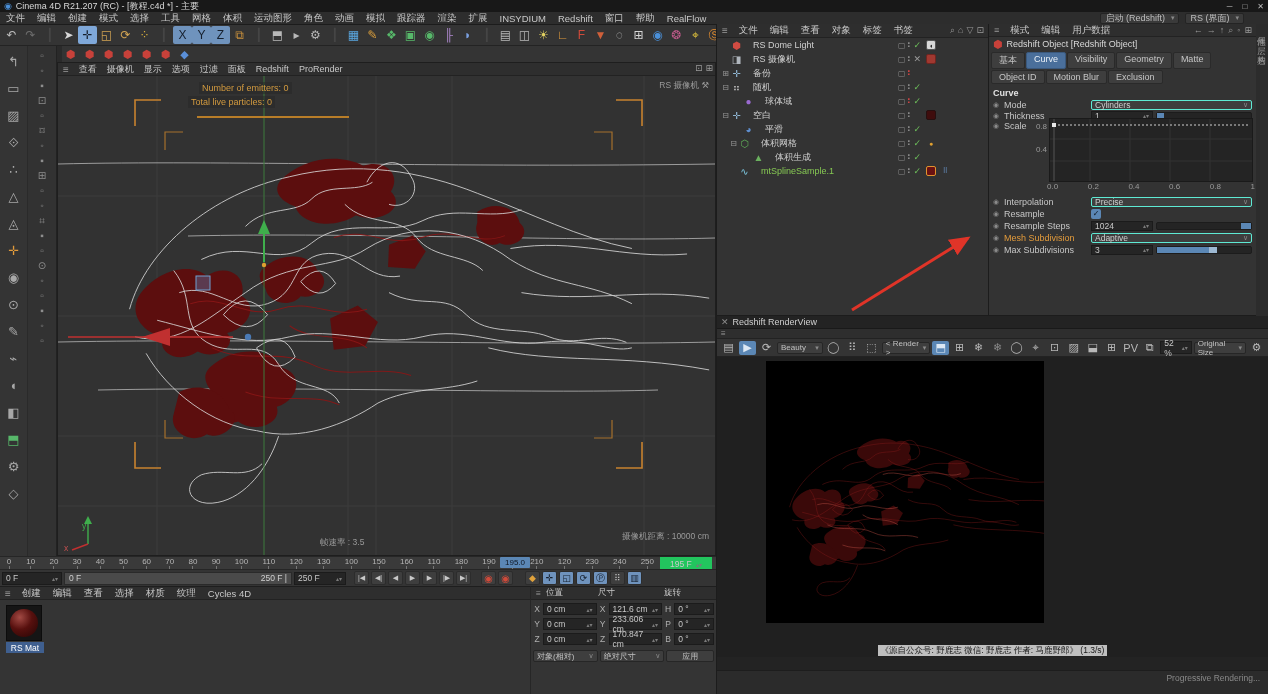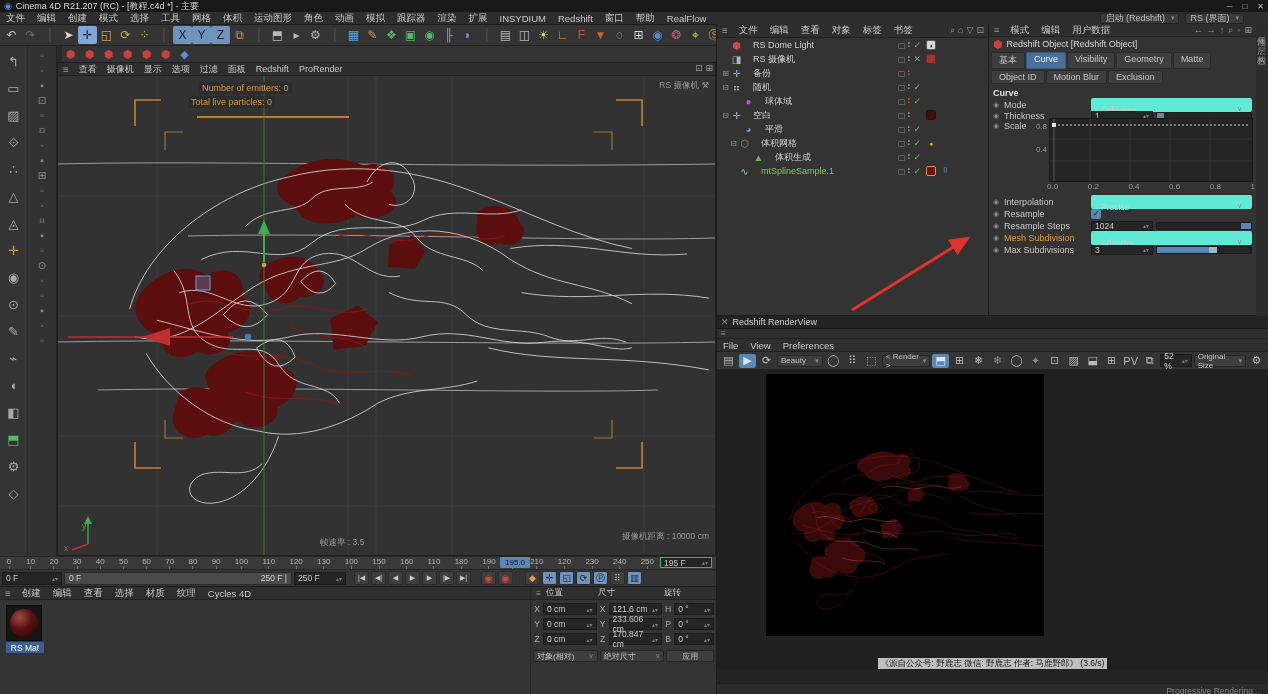--- a/index.html
+++ b/index.html
@@ -44,21 +44,21 @@
   .hudtext{position:absolute;font-size:9px;color:#d29a3f;background:rgba(40,40,40,.55);padding:0 3px;line-height:12px}
   .hudgray{position:absolute;font-size:8.5px;color:#9a9a9a}
   
   #ruler{left:0;top:556px;width:716px;height:13px;background:#3a3a3a;border-top:1px solid #262626;
     display:flex;align-items:flex-end}
   #ticks{display:flex;justify-content:space-between;width:648px;margin-left:6px;height:13px;align-items:flex-end}
   .tick{display:flex;flex-direction:column;align-items:center;font-size:8px;color:#b5b5b5;min-width:6px}
   .tick::after{content:"";width:1px;height:3px;background:#777}
   #playhead{position:absolute;left:500px;top:557px;width:30px;height:11px;background:#5b87b5;color:#0e1622;
     font-size:8px;display:flex;align-items:center;justify-content:center;border-radius:1px}
-  #curframe{position:absolute;left:660px;top:557px;width:52px;height:11px;background:#242424;border:1px solid #22c55e;
+  #curframe{position:absolute;left:660px;top:557px;width:52px;height:11px;background:#242424;border:7px solid #22c55e;
     color:#c8c8c8;font-size:8.5px;display:flex;align-items:center;padding:0 3px;justify-content:space-between}
   #transport{left:0;top:569px;width:716px;height:17px;background:#343434;border-top:1px solid #262626;
     display:flex;align-items:center;padding:0 2px;gap:2px}
   .fld{background:#252525;border:1px solid #1b1b1b;color:#c8c8c8;height:13px;display:flex;align-items:center;
     padding:0 3px;font-size:8.5px;gap:2px}
   .spinArr{color:#7a7a7a;font-size:6px;margin-left:auto}
   #rangebar{width:228px;height:13px;background:#4a4a4a;border:1px solid #2a2a2a;display:flex;align-items:center;
     justify-content:space-between;padding:0 4px;font-size:8.5px;color:#d0d0d0}
   .trbtn{width:15px;height:14px;background:#3e3e3e;border:1px solid #2c2c2c;border-radius:2px;display:flex;
     align-items:center;justify-content:center;font-size:7px;color:#c8c8c8;flex:0 0 auto}
@@ -102,22 +102,22 @@
   #attrhead .hicons{margin-left:auto;display:flex;gap:4px;padding-right:4px;color:#9a9a9a}
   #attrobj{height:14px;display:flex;align-items:center;gap:4px;padding:0 4px;color:#d8d8d8}
   .rshex{color:#c8413a;font-size:11px}
   .atabs{display:flex;flex-wrap:wrap;padding:1px 2px;gap:1px}
   .atab{background:#3e3e3e;border:1px solid #2a2a2a;padding:1px 7px;font-size:9px;color:#c6c6c6;border-radius:2px}
   .atab.on{background:#4a6f9b;color:#eaf1f8;border-color:#3a587c}
   #attrsec{font-weight:bold;color:#e2e2e2;padding:3px 4px 1px 4px}
   .arow{display:flex;align-items:center;height:11px;padding:0 4px;gap:3px}
   .arow .dot{color:#8a8a8a;font-size:7px;width:8px}
   .arow .albl{width:84px;white-space:nowrap;overflow:hidden;color:#c6c6c6}
-  .acombo{flex:1;background:#3e3e3e;border:7px solid #5eead4;border-radius:2px;height:10px;display:flex;
-    align-items:flex-start;justify-content:space-between;padding:0 3px;font-size:8.5px;color:#cfcfcf}
+  .acombo{flex:1;background:#3e3e3e;border:1px solid #5eead4;border-radius:2px;height:10px;display:flex;
+    align-items:center;justify-content:space-between;padding:0 3px;font-size:8.5px;color:#cfcfcf}
   .aspin{width:62px;height:10px;font-size:8.5px}
   .aslider{flex:1;height:8px;background:#242424;border:1px solid #1c1c1c;border-radius:2px;position:relative}
   .aslider .fill{position:absolute;top:0;bottom:0;background:#5b87b5}
   #curvegraph{position:absolute;left:60px;top:94px;width:204px;height:64px;background:#242424;border:1px solid #1a1a1a}
   #gylabels{position:absolute;left:38px;top:98px;width:20px;text-align:right;color:#9a9a9a;font-size:8px}
   #gxlabels{position:absolute;left:58px;top:158px;width:208px;display:flex;justify-content:space-between;
     color:#9a9a9a;font-size:8px}
   
   #sidetabs{left:1256px;top:24px;width:12px;height:292px;background:#2c2c2c;display:flex;flex-direction:column;
     gap:8px;align-items:center;padding-top:6px}
@@ -892,28 +892,20 @@
   </div>
 
   <div class="abs" id="renderview">
     <div id="rvtitle">
       <span style="color:#8a8a8a">✕</span>
       <span>Redshift RenderView</span>
     </div>
     <div id="rvburger">
         <span>≡</span>
       </div>
-    <div id="rvmenu">
-      <div class="menu">
-
-      <div>File</div>
-          <div>View</div>
-          <div>Preferences</div>
-        </div>
-    </div>
     <div id="rvtools">
       <div class="row" style="gap:2px">
 
       <div class="tbi sm" style="color: rgb(184, 184, 184);">▤</div>
           <div class="tbi sm" style="color: rgb(220, 232, 244); background: rgb(91, 135, 181);">▶</div>
           <div class="tbi sm" style="color: rgb(184, 184, 184);">⟳</div>
         </div>
       <div class="ccombo" style="width:66px">
         <span>Beauty</span>
           <span style="font-size:7px;color:#8a8a8a">▾</span>
@@ -959,21 +951,21 @@
           <rect width="278" height="262" fill="#000000"></rect>
           <g transform="translate(16,58) scale(0.42)">
             <use href="#art-fills" color="#3a0909"></use>
             <use href="#art-lines2" color="#c9564a"></use>
             <use href="#art-lines" color="#8d1d1d"></use>
           </g>
         </svg>
       </div>
     </div>
     <div id="rvstatus">
-      <span id="rvwm">《源自公众号: 野鹿志  微信: 野鹿志  作者: 马鹿野郎》 (3.6/s)</span>
+      <span id="rvwm">《源自公众号: 野鹿志  微信: 野鹿志  作者: 马鹿野郎》 (1.3/s)</span>
     </div>
     <div style="height:13px;background:#232323"></div>
     <div id="rvbottom">
       <span>Progressive Rendering...</span>
     </div>
   </div>
 
   <svg class="abs" id="annotation">
     <defs>
       <marker id="ah" markerWidth="8" markerHeight="8" refX="6" refY="3" orient="auto">

